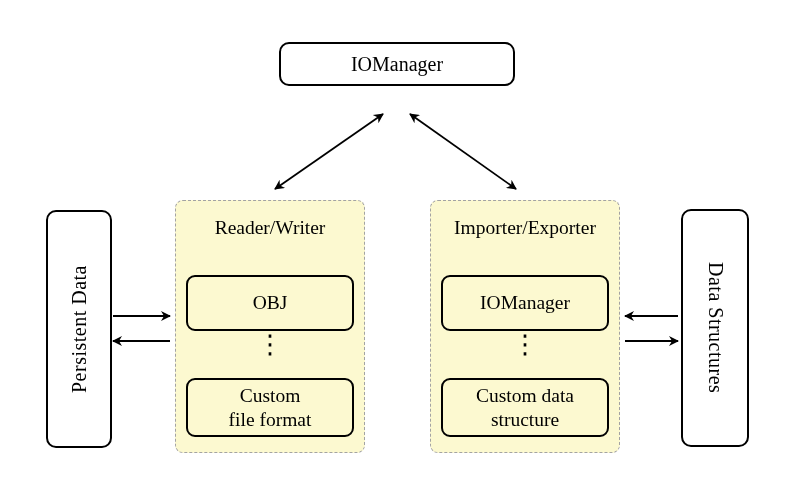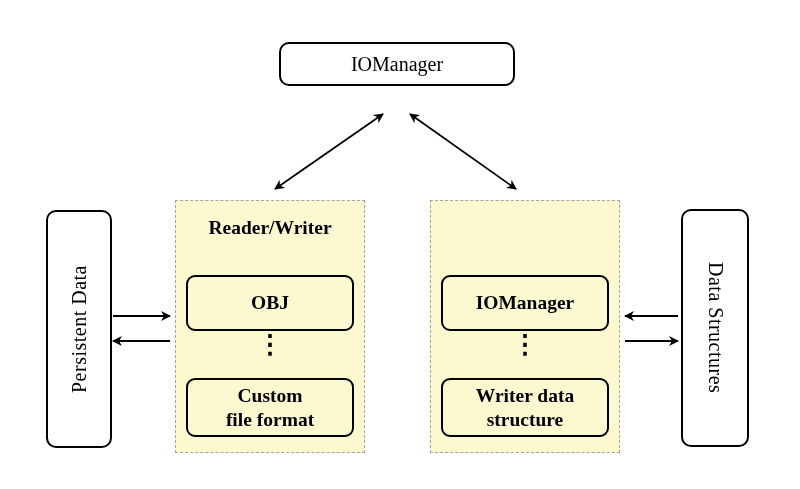--- a/index.html
+++ b/index.html
@@ -59,22 +59,21 @@
     white-space: nowrap;
   }
   .panel {
     position: absolute;
     top: 200px;
     width: 190px;
     height: 253px;
     box-sizing: border-box;
     background: var(--panel-fill, #FCF9D0);
     border: 1.5px dashed var(--panel-border, #A3A3A3);
-    border-radius: 0;
-    font-weight: bold;
+    border-radius: 8px;
   }
   .panel-left  { left: 175px; }
   .panel-right { left: 430px; }
   .panel-title {
     margin-top: 16px;
     text-align: center;
     font-size: 19.5px;
     white-space: nowrap;
   }
   .item {
@@ -140,23 +139,24 @@
       <span>OBJ</span>
     </div>
     <div class="dots">⋮</div>
     <div class="item item-bottom">
       <span>Custom
 file format</span>
     </div>
   </div>
 
   <div class="panel panel-right">
+    <div class="panel-title">Importer/Exporter</div>
     <div class="item item-top">
       <span>IOManager</span>
     </div>
     <div class="dots">⋮</div>
     <div class="item item-bottom">
-      <span>Writer data
+      <span>Custom data
 structure</span>
     </div>
   </div>
 
 </div>
 
 </body></html>

